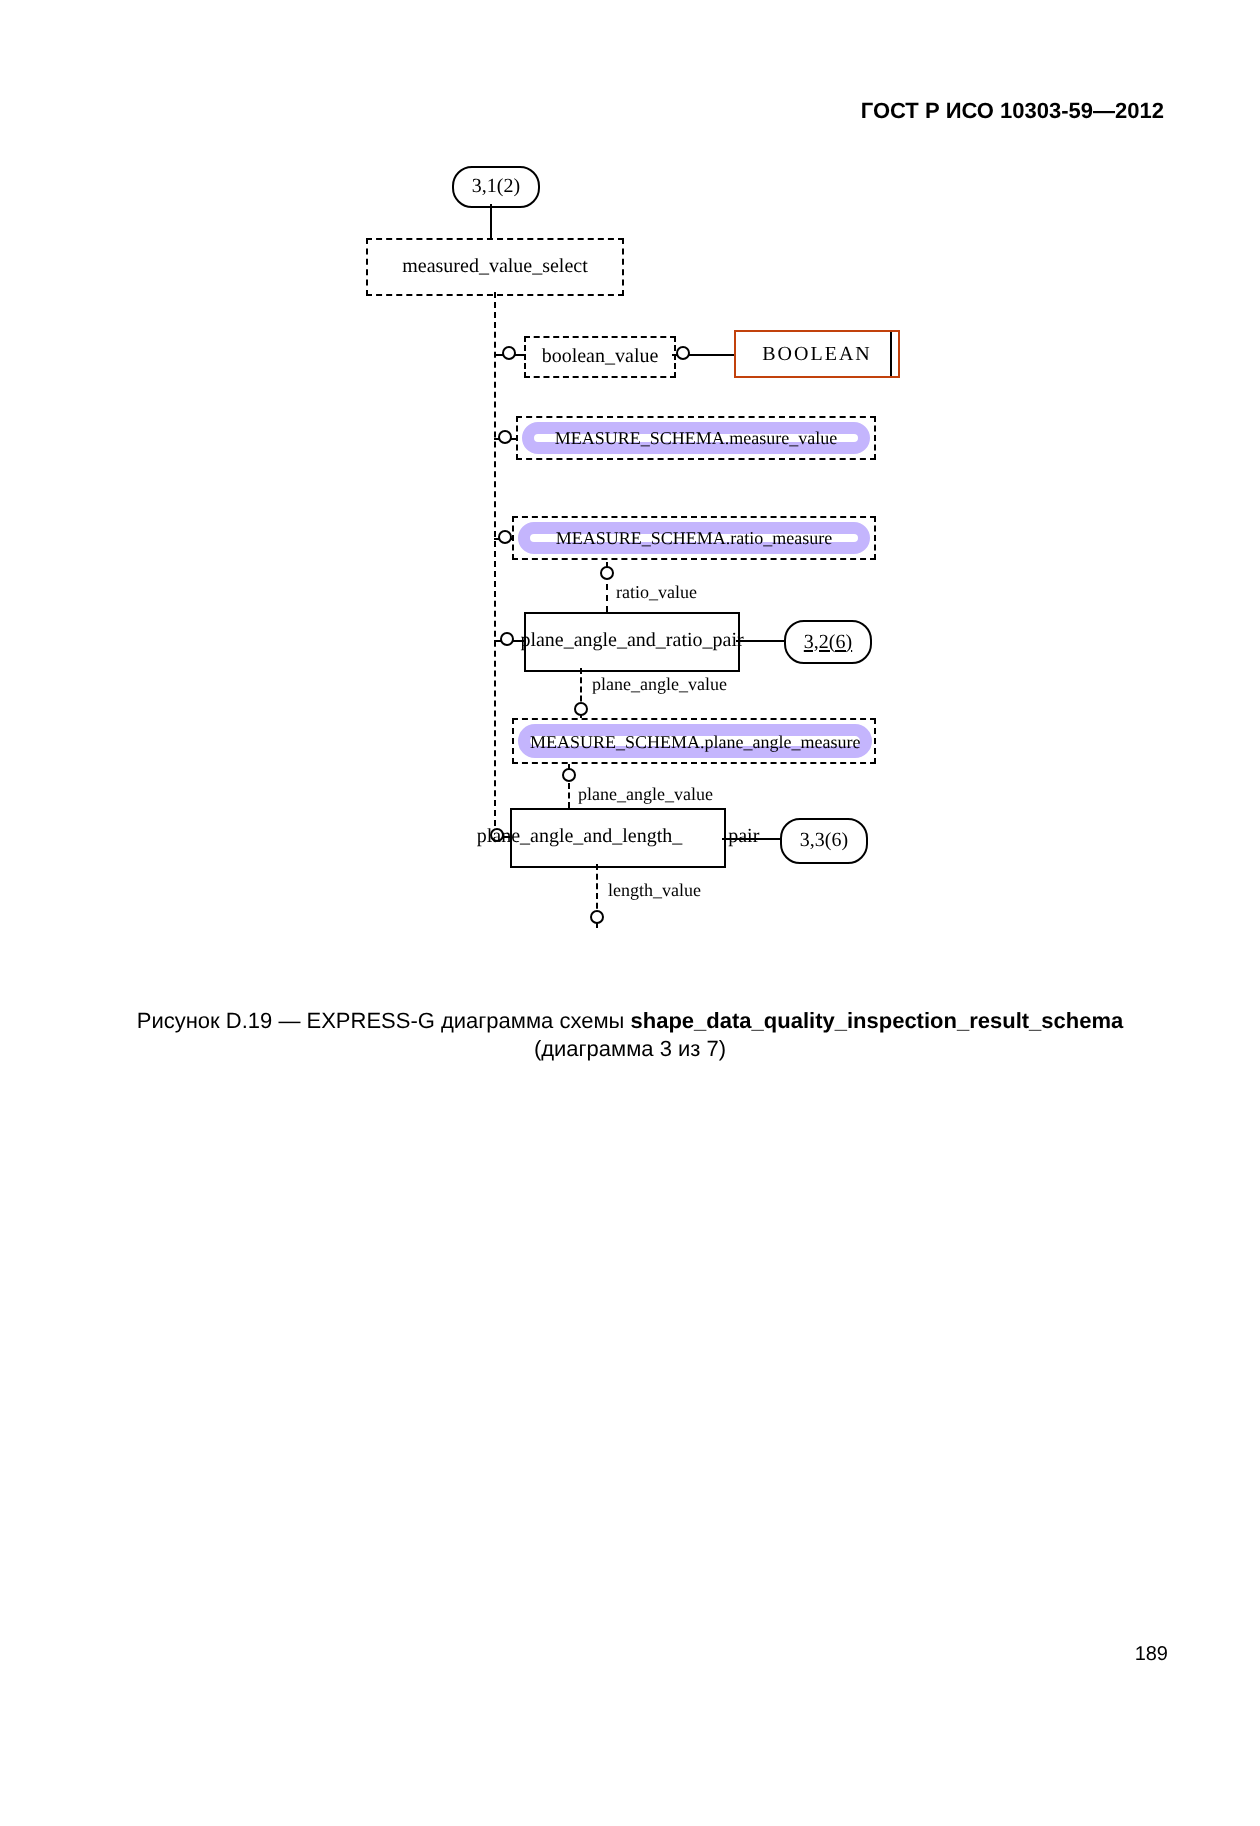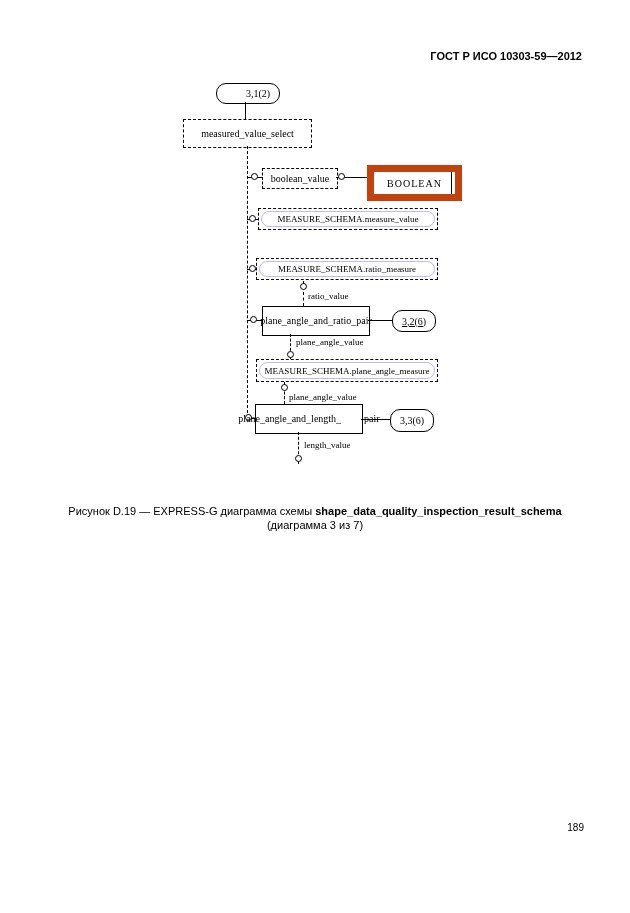--- a/index.html
+++ b/index.html
@@ -55,47 +55,47 @@
     font-size:10px; line-height:1.15; text-align:center;
   }
 
   
   .refbox {
     position:absolute; border:1px dashed #000; background:#fff;
     display:flex; align-items:stretch; justify-content:stretch; padding:2px;
     box-sizing:border-box;
   }
   .refbox .stadium {
-    flex:1; border:1px solid #c4b5fd; border-radius:9px;
+    flex:1; border:6px solid #c4b5fd; border-radius:9px;
     display:flex; align-items:center; justify-content:center;
     font-size:9px; white-space:nowrap;
   }
 
   
   .typebox {
-    position:absolute; border:7px solid #c2410c; background:#fff;
+    position:absolute; border:1px solid #c2410c; background:#fff;
     display:flex; align-items:center; justify-content:center;
     font-size:10px; letter-spacing:1px;
   }
   .typebox .typebar {
     position:absolute; top:0; bottom:0; right:3px; border-left:1px solid #000;
   }
 
   .attrlabel {
     position:absolute; font-size:9px; white-space:nowrap; background:#fff;
   }
 </style>
 </head>
 <body>
 
 <div class="page">
 
   <div class="doc-header">ГОСТ Р ИСО 10303-59—2012</div>
 
-  <div class="oval" style="left:216px; top:83px; width:42px; height:19px;padding-left:20px;">3,1(2)</div>
+  <div class="oval" style="left:226px; top:83px; width:42px; height:19px;">3,1(2)</div>
 
   <div class="vline" style="left:245px; top:102px; height:17px;"></div>
 
   <div class="dashedbox" style="left:183px; top:119px; width:127px; height:27px;">measured_value_select</div>
 
   <div class="vline dash" style="left:247px; top:146px; height:272px;"></div>
 
   <div class="hline" style="left:247px; top:177px; width:15px;"></div>
   <div class="circle" style="left:251px; top:173px;"></div>
   <div class="dashedbox" style="left:262px; top:168px; width:74px; height:19px;">boolean_value</div>

